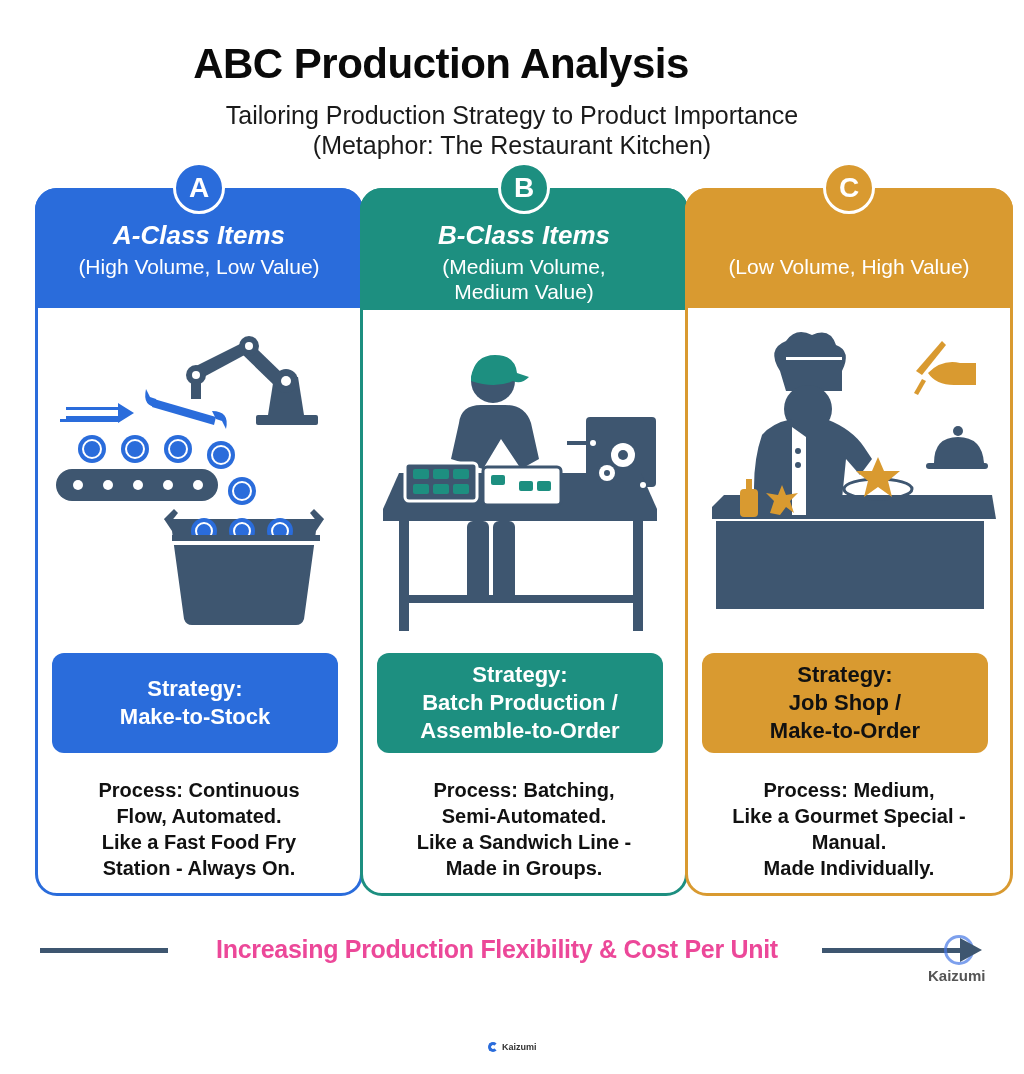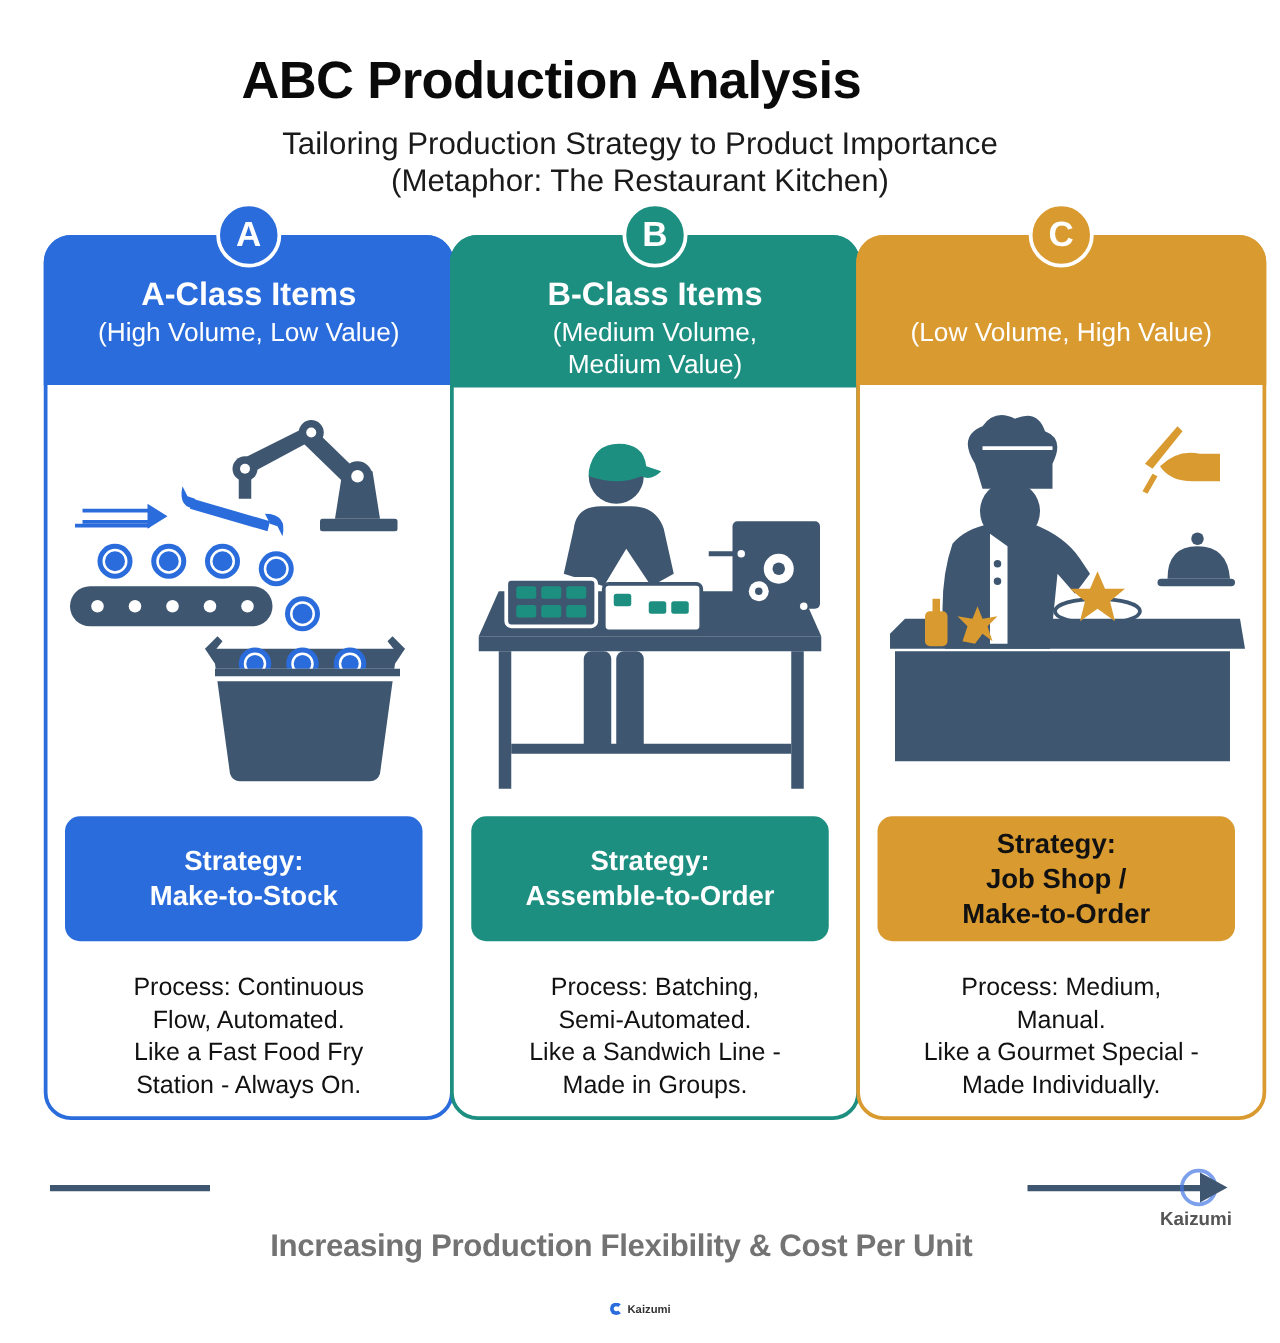--- a/index.html
+++ b/index.html
@@ -30,46 +30,46 @@
     .card-b .card-head { background:#1d8f80; height:122px; }
     .card-c .card-head { background:#d99a30; }
     .badge {
       position:absolute; top:-26px; left:50%; transform:translateX(-50%);
       width:46px; height:46px; border-radius:50%; border:3px solid #fff;
       color:#fff; font-size:28px; font-weight:bold; line-height:46px; text-align:center;
     }
     .card-a .badge { background:#2a6cdb; }
     .card-b .badge { background:#1d8f80; }
     .card-c .badge { background:#d99a30; }
-    .card-title { position:absolute; top:32px; left:0; width:100%; font-size:26px; font-weight:bold; }
+    .card-title { position:absolute; top:32px; left:0; width:100%; font-size:26px; font-weight:bold;font-style:italic; }
     .card-sub { position:absolute; top:66px; left:0; width:100%; font-size:21px; line-height:25px; }
     .illus { position:absolute; top:128px; left:8px; width:306px; height:320px; }
     .strategy {
       position:absolute; top:462px; left:14px; width:270px; height:100px;
       border-radius:12px; text-align:center; font-size:22px; font-weight:bold; line-height:28px;
       display:flex; flex-direction:column; justify-content:center; padding:0 8px;
     }
     .card-a .strategy { background:#2a6cdb; color:#fff; }
     .card-b .strategy { background:#1d8f80; color:#fff; }
     .card-c .strategy { background:#d99a30; color:#111; }
     .process {
       position:absolute; top:586px; left:0; width:100%; text-align:center;
       font-size:20px; line-height:26px; color:#111;
     }
-    .process div { white-space:nowrap; }
+    .process div { white-space:nowrap;font-weight:bold; }
     .axis { position:absolute; top:935px; left:0; width:1024px; height:40px; }
     .axis-line-l { position:absolute; left:40px; top:13px; width:128px; height:5px; background:#3e5670; }
     .axis-line-r { position:absolute; left:822px; top:13px; width:140px; height:5px; background:#3e5670; }
     .axis-head {
       position:absolute; left:960px; top:3px; width:0; height:0;
       border-top:12px solid transparent; border-bottom:12px solid transparent; border-left:22px solid #3e5670;
     }
     .axis-label {
       position:absolute; left:182px; top:0; width:630px; text-align:center;
-      font-size:25px; font-weight:bold; color:#737373; letter-spacing:-0.3px;margin-top:48px;
+      font-size:25px; font-weight:bold; color:#ec4899; letter-spacing:-0.3px;
     }
     .wm-circle {
       position:absolute; left:944px; top:0px; width:30px; height:30px; border-radius:50%;
       border:3px solid rgba(70,120,230,0.7); box-sizing:border-box;
     }
     .wm-text { position:absolute; left:928px; top:967px; font-size:15px; font-weight:bold; color:#555; }
     .footer-logo { position:absolute; top:1042px; left:488px; display:flex; align-items:center; gap:4px; }
     .footer-logo .ico {
       width:10px; height:10px; border-radius:50%; border:3px solid #2a6cdb; border-right-color:transparent; box-sizing:border-box;
     }
@@ -202,20 +202,21 @@
       <circle cx="222" cy="124" r="3"></circle>
         <circle cx="272" cy="166" r="3"></circle>
     </g>
     <g fill="#3e5670">
         <circle cx="252" cy="136" r="5"></circle>
         <circle cx="236" cy="154" r="3"></circle>
       </g>
   </svg>
   <div class="strategy">
     <div>Strategy:</div>
+    <div>Batch Production /</div>
     <div>Assemble-to-Order</div>
   </div>
   <div class="process">
     <div>Process: Batching,</div>
     <div>Semi-Automated.</div>
     <div>Like a Sandwich Line -</div>
     <div>Made in Groups.</div>
   </div>
 </div>
 
@@ -254,22 +255,22 @@
       <path d="M218 74 L226 60 L230 62 L222 76 Z"></path>
     </g>
   </svg>
   <div class="strategy">
     <div>Strategy:</div>
     <div>Job Shop /</div>
     <div>Make-to-Order</div>
   </div>
   <div class="process">
     <div>Process: Medium,</div>
+    <div>Like a Gourmet Special -</div>
     <div>Manual.</div>
-    <div>Like a Gourmet Special -</div>
     <div>Made Individually.</div>
   </div>
 </div>
 
 <div class="axis">
   <div class="axis-line-l"></div>
   <div class="axis-label">Increasing Production Flexibility &amp; Cost Per Unit</div>
   <div class="axis-line-r"></div>
   <div class="wm-circle"></div>
   <div class="axis-head"></div>

